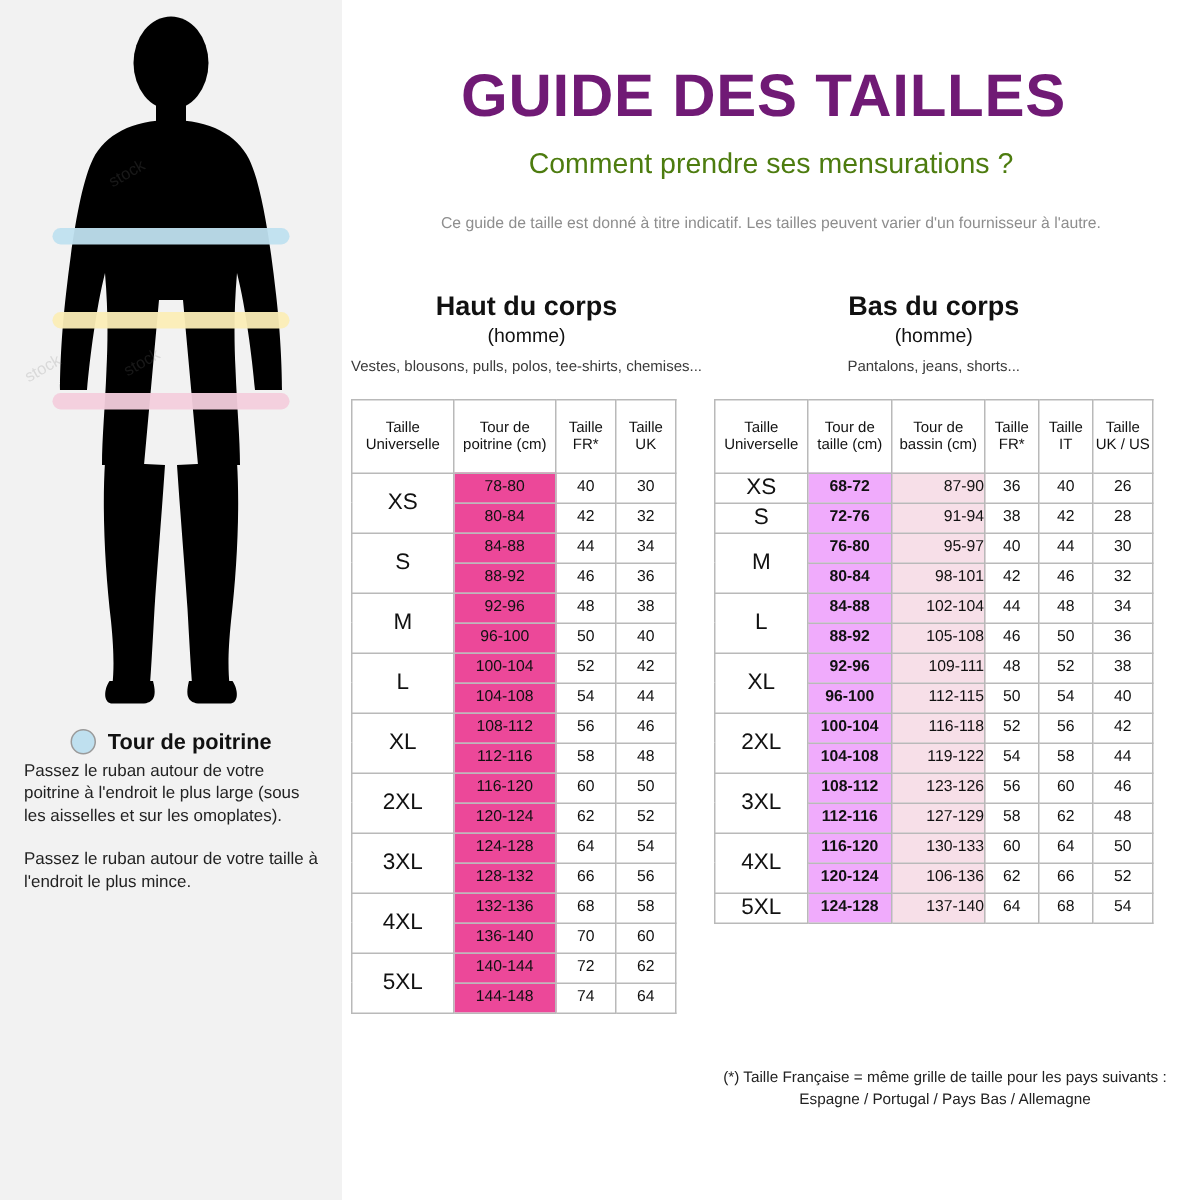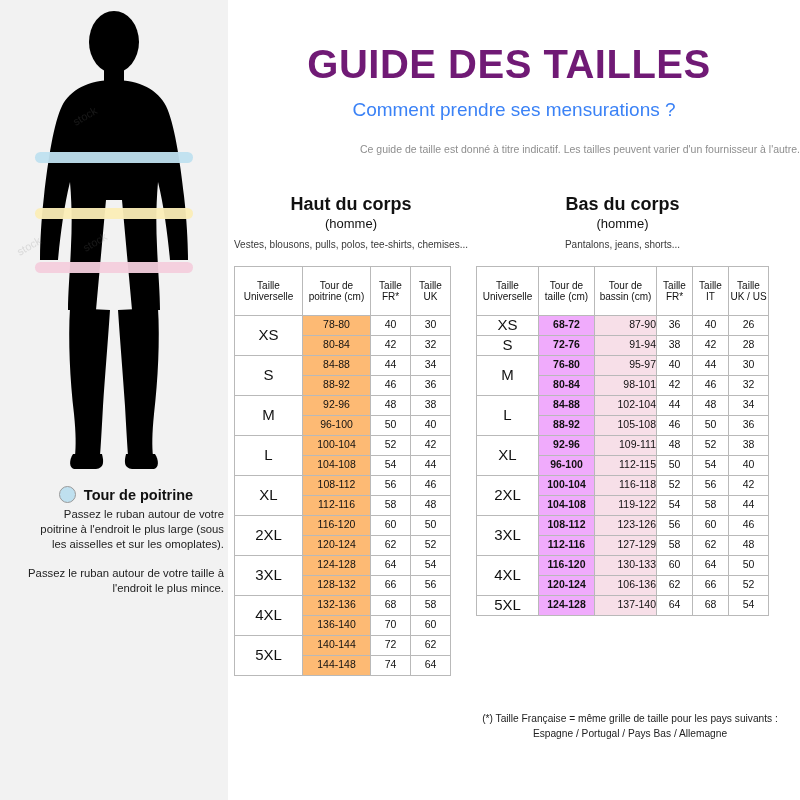--- a/index.html
+++ b/index.html
@@ -42,26 +42,26 @@
     height: 11px;
     border-radius: 6px;
     opacity: 0.95;
   }
   .band-chest { left: 35px; top: 152px; width: 158px; background: #bfe0ef; }
   .band-waist { left: 35px; top: 208px; width: 158px; background: #fbedb6; }
   .band-hip   { left: 35px; top: 262px; width: 158px; background: #f3cddc; }
 
   .legend {
     position: absolute;
-    left: 12px;
+    left: 0;
     top: 486px;
     width: 228px;
     padding: 0 10px;
     box-sizing: border-box;
-    text-align: right;
+    text-align: left;
   }
   .legend-item { margin-bottom: 14px; }
   .legend-head {
     display: flex;
     align-items: center;
     justify-content: center;
     gap: 8px;
     margin-bottom: 4px;
   }
   .dot {
@@ -96,27 +96,26 @@
   .main-title {
     margin: 42px 10px 0 0;
     font-size: 40px;
     font-weight: bold;
     letter-spacing: 0.5px;
     color: #701a75;
   }
   .subtitle {
     margin: 12px 0 0 0;
     font-size: 19px;
-    color: #3b82f6;
+    color: #4d7c0f;
   }
   .disclaimer {
     margin: 22px 0 4px 0;
     font-size: 10.5px;
     color: #8e8e8e;
-    text-align: right;
   }
 
   
   .tables {
     position: absolute;
     left: 234px;
     top: 186px;
     width: 560px;
     display: flex;
     gap: 8px;
@@ -157,21 +156,21 @@
     line-height: 1.1;
   }
   th {
     font-size: 10px;
     height: 44px;
     vertical-align: middle;
     padding: 2px 1px;
     font-weight: normal;
   }
   .sz { font-size: 15px; }
-  .c-blue { background: #fdba74; }
+  .c-blue { background: #ec4899; }
   .c-yellow { background: #f0abfc; font-weight: bold; }
   .c-pink { background: #f7dfe8; text-align: right; }
 
   .footnote {
     position: absolute;
     left: 470px;
     top: 712px;
     width: 320px;
     text-align: center;
     font-size: 10.2px;

